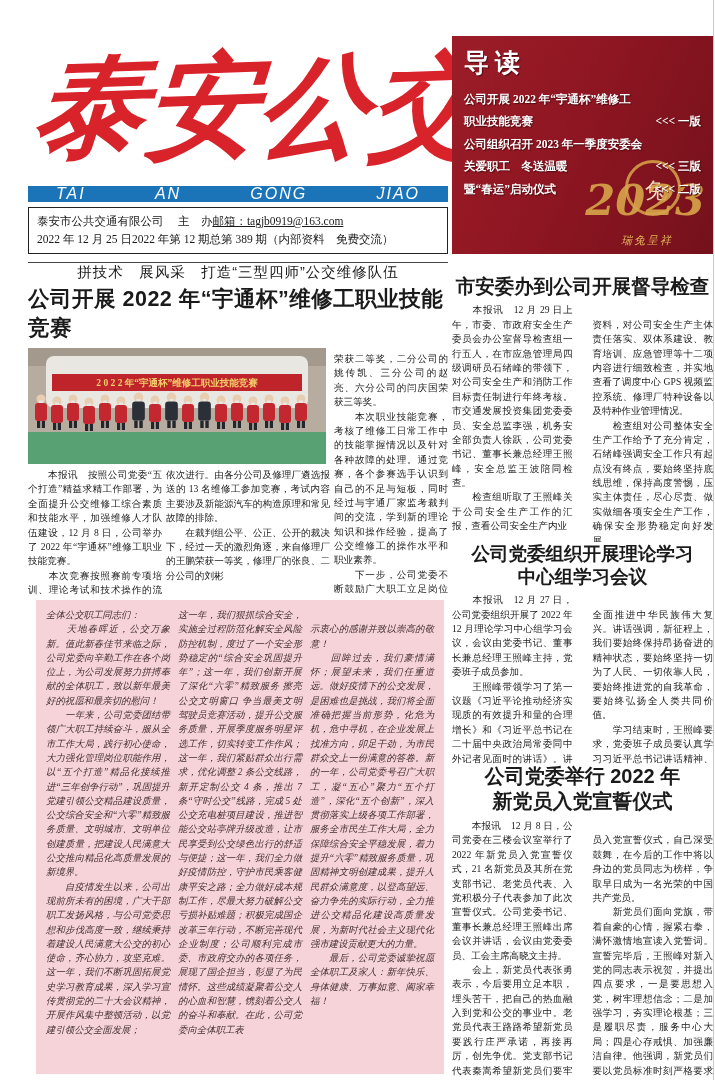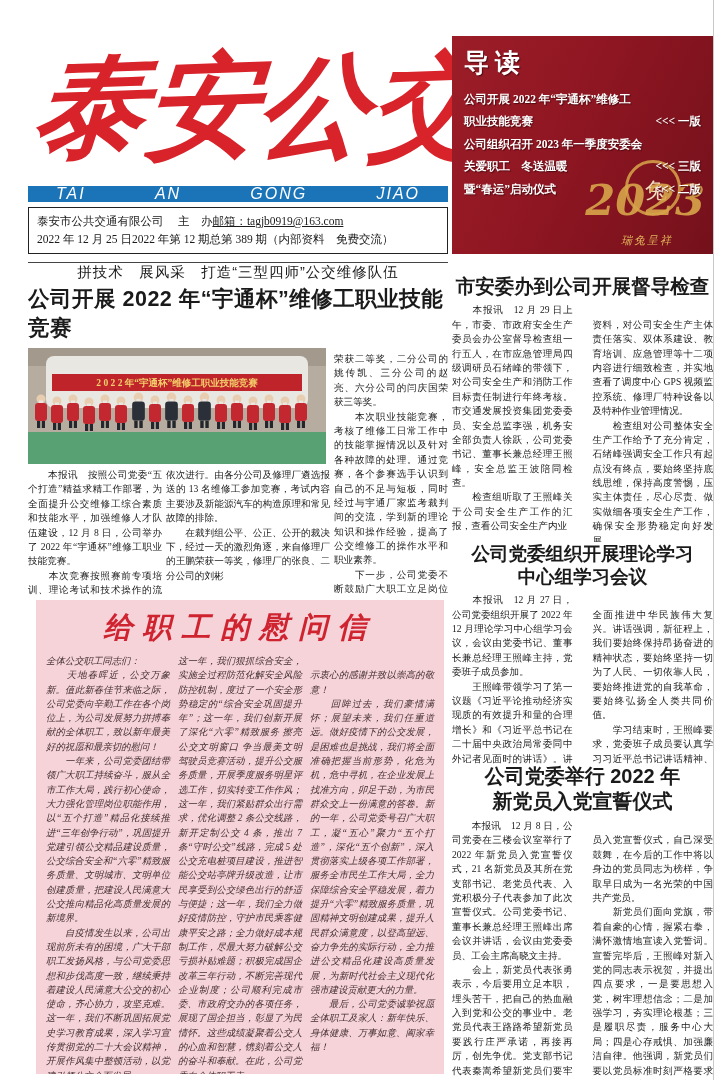--- a/index.html
+++ b/index.html
@@ -179,21 +179,20 @@
       <div class="lead-col3">
         <div class="news-text">荣获二等奖，二分公司的姚传凯、三分公司的赵亮、六分公司的闫庆国荣获三等奖。
 　　本次职业技能竞赛，考核了维修工日常工作中的技能掌握情况以及针对各种故障的处理。通过竞赛，各个参赛选手认识到自己的不足与短板，同时经过与宇通厂家监考裁判间的交流，学到新的理论知识和操作经验，提高了公交维修工的操作水平和职业素养。
 　　下一步，公司党委不断鼓励广大职工立足岗位学业务、争先创优练技能，全面提升各岗位业务水平，打造“三型四师”人才队伍，推动公交精品化建设高质量发展迈入新阶段。</div>
 
       </div>
     </div>
   </div>
 
   <div class="letter">
-    <div class="letter-title">给职工的慰问信</div>
     <div class="letter-cols">
       <div class="letter-col">全体公交职工同志们：
 　　天地春晖近，公交万象新。值此新春佳节来临之际，公司党委向辛勤工作在各个岗位上，为公司发展努力拼搏奉献的全体职工，致以新年最美好的祝愿和最亲切的慰问！
 　　一年来，公司党委团结带领广大职工持续奋斗，服从全市工作大局，践行初心使命，大力强化管理岗位职能作用，以“五个打造”精品化接续推进“三年创争行动”，巩固提升党建引领公交精品建设质量，公交综合安全和“六零”精致服务质量、文明城市、文明单位创建质量，把建设人民满意大公交推向精品化高质量发展的新境界。
 　　自疫情发生以来，公司出现前所未有的困境，广大干部职工发扬风格，与公司党委思想和步伐高度一致，继续秉持着建设人民满意大公交的初心使命，齐心协力，攻坚克难。这一年，我们不断巩固拓展党史学习教育成果，深入学习宣传贯彻党的二十大会议精神，开展作风集中整顿活动，以党建引领公交全面发展；</div>
       <div class="letter-col">这一年，我们狠抓综合安全，实施全过程防范化解安全风险防控机制，度过了一个安全形势稳定的“综合安全巩固提升年”；这一年，我们创新开展了深化“六零”精致服务 擦亮公交文明窗口 争当最美文明驾驶员竞赛活动，提升公交服务质量，开展季度服务明星评选工作，切实转变工作作风；这一年，我们紧贴群众出行需求，优化调整 2 条公交线路，新开定制公交 4 条，推出 7 条“守时公交”线路，完成 5 处公交充电桩项目建设，推进智能公交站亭牌升级改造，让市民享受到公交绿色出行的舒适与便捷；这一年，我们全力做好疫情防控，守护市民乘客健康平安之路；全力做好成本规制工作，尽最大努力破解公交亏损补贴难题；积极完成国企改革三年行动，不断完善现代企业制度；公司顺利完成市委、市政府交办的各项任务，展现了国企担当，彰显了为民情怀。这些成绩凝聚着公交人的心血和智慧，镌刻着公交人的奋斗和奉献。在此，公司党委向全体职工表</div>
       <div class="letter-col">
         <span>示衷心的感谢并致以崇高的敬意！
 　　回眸过去，我们豪情满怀；展望未来，我们任重道远。做好疫情下的公交发展，是困难也是挑战，我们将全面准确把握当前形势，化危为机，危中寻机，在企业发展上找准方向，卯足干劲，为市民群众交上一份满意的答卷。新的一年，公司党委号召广大职工，凝“五心”聚力“五个打造”，深化“五个创新”，深入贯彻落实上级各项工作部署，服务全市民生工作大局，全力保障综合安全平稳发展，着力提升“六零”精致服务质量，巩固精神文明创建成果，提升人民群众满意度，以登高望远、奋力争先的实际行动，全力推进公交精品化建设高质量发展，为新时代社会主义现代化强市建设贡献更大的力量。
 　　最后，公司党委诚挚祝愿全体职工及家人：新年快乐、身体健康、万事如意、阖家幸福！</span>

